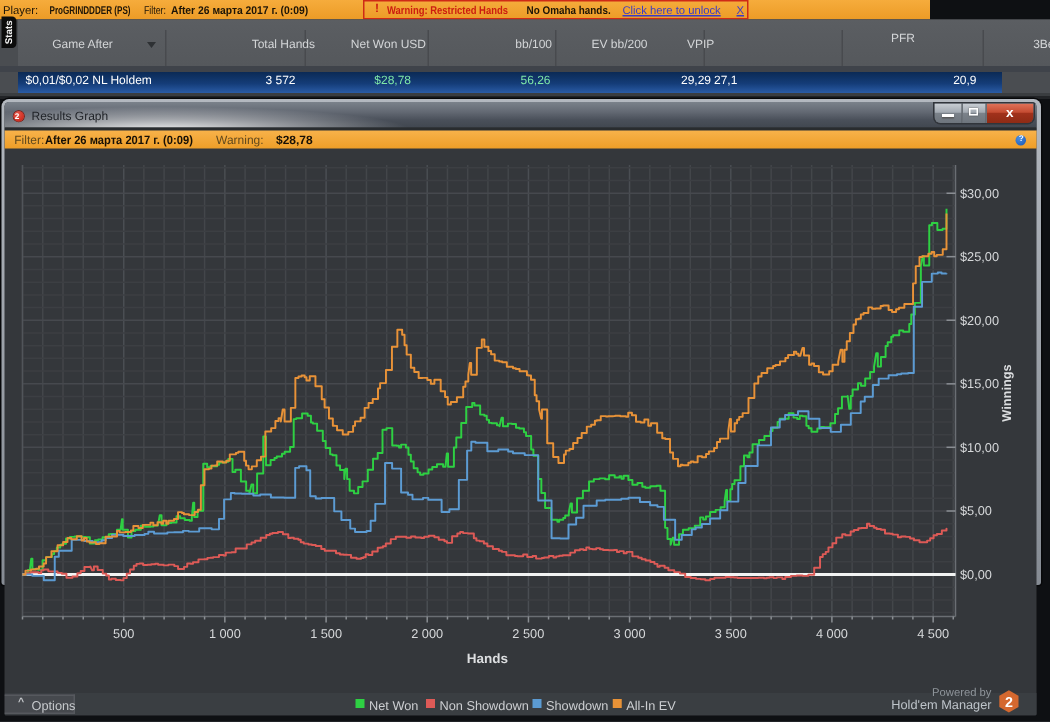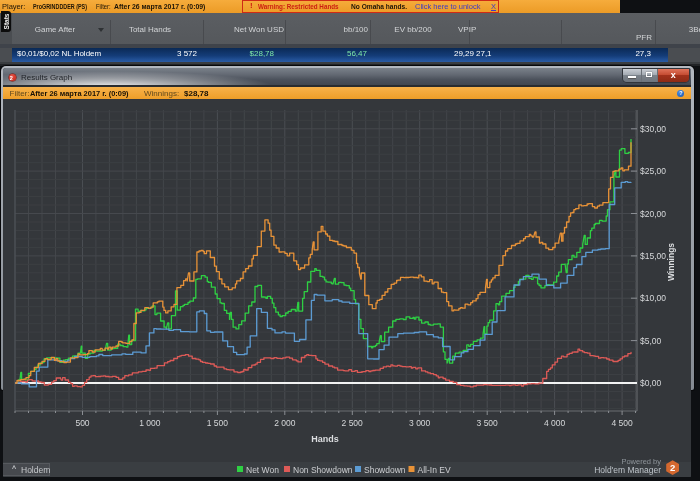--- a/index.html
+++ b/index.html
@@ -7,53 +7,53 @@
 
 <div class="abs" style="left:0;top:0;width:620px;height:13px;background:linear-gradient(#f6ac3c,#ec9b26);font-size:9px;color:#1c1407">
   <span class="abs" style="left:2px;top:2px;font-size:7.5px">Player:</span>
   <span class="abs" style="left:33px;top:2px;font-size:7.5px;font-weight:bold;transform:scaleX(0.72);transform-origin:left">ProGRINDDDER (PS)</span>
   <span class="abs" style="left:96px;top:2px;font-size:7.5px;transform:scaleX(0.78);transform-origin:left">Filter:</span>
   <span class="abs" style="left:114px;top:2px;font-size:7.5px;font-weight:bold;transform:scaleX(0.92);transform-origin:left;white-space:nowrap">After 26 марта 2017 г. (0:09)</span>
   <div class="abs" style="left:242px;top:0;width:257px;height:12.5px;border:1px solid #cf2a16"></div>
   <span class="abs" style="left:250px;top:1px;font-size:8px;font-weight:bold;color:#cc1d10">!</span>
   <span class="abs" style="left:258px;top:2px;font-size:7.5px;font-weight:bold;color:#cc1d10;transform:scaleX(0.84);transform-origin:left;white-space:nowrap">Warning: Restricted Hands</span>
   <span class="abs" style="left:351px;top:2px;font-size:7.5px;font-weight:bold;transform:scaleX(0.88);transform-origin:left;white-space:nowrap">No Omaha hands.</span>
-  <span class="abs" style="left:415px;top:2px;font-size:7.5px;color:#3b3bc8;white-space:nowrap">Click here to unlock</span>
+  <span class="abs" style="left:415px;top:2px;font-size:7.5px;color:#3b3bc8;text-decoration:underline;white-space:nowrap">Click here to unlock</span>
   <span class="abs" style="left:491px;top:2px;font-size:7.5px;color:#3b3bc8;text-decoration:underline">X</span>
 </div>
 
 <div class="abs" style="left:0;top:13px;width:700px;height:53px;background:#4a4d51">
   <div class="abs" style="left:12px;top:0px;width:688px;height:31px;background:linear-gradient(#5b5e62,#55585c);font-size:8px;color:#d3d5d7">
     <div class="abs" style="left:98.0px;top:7px;width:1px;height:24px;background:#484a4e"></div>
     <div class="abs" style="left:191.0px;top:7px;width:1px;height:24px;background:#484a4e"></div>
     <div class="abs" style="left:273.0px;top:7px;width:1px;height:24px;background:#484a4e"></div>
     <div class="abs" style="left:358.0px;top:7px;width:1px;height:24px;background:#484a4e"></div>
     <div class="abs" style="left:457.0px;top:7px;width:1px;height:24px;background:#484a4e"></div>
     <div class="abs" style="left:549.0px;top:7px;width:1px;height:24px;background:#484a4e"></div>
     <div class="abs" style="left:643.0px;top:7px;width:1px;height:24px;background:#484a4e"></div>
     <div class="abs" style="left:43.0px;top:12px;width:100px;margin-left:-50px;text-align:center">Game After</div>
-    <div class="abs" style="left:138.0px;top:12px;width:100px;margin-left:-50px;text-align:center">Total Hands</div>
+    <div class="abs" style="left:148px;top:12px;width:100px;margin-left:-50px;text-align:right">Total Hands</div>
     <div class="abs" style="left:222.0px;top:12px;width:100px;margin-left:-50px;text-align:right">Net Won USD</div>
     <div class="abs" style="left:306.0px;top:12px;width:100px;margin-left:-50px;text-align:right">bb/100</div>
     <div class="abs" style="left:401.0px;top:12px;width:100px;margin-left:-50px;text-align:center">EV bb/200</div>
     <div class="abs" style="left:496.0px;top:12px;width:100px;margin-left:-50px;text-align:left">VPIP</div>
-    <div class="abs" style="left:590.0px;top:20px;width:100px;margin-left:-50px;text-align:right">PFR</div>
+    <div class="abs" style="left:590.0px;top:8px;width:100px;margin-left:-50px;text-align:center">PFR</div>
     <div class="abs" style="left:685.0px;top:12px;width:100px;margin-left:-50px;text-align:center">3Bet</div>
     <div class="abs" style="left:86px;top:15px;width:0;height:0;border-left:3.5px solid transparent;border-right:3.5px solid transparent;border-top:4px solid #2e3134"></div>
   </div>
   <div class="abs" style="left:1px;top:-2px;width:10px;height:21px;background:#0c0c0c;border-radius:0 3px 3px 0"></div>
   <div class="abs" style="left:1px;top:19px;width:21px;height:11px;color:#f3f3f3;font-size:6.5px;font-weight:bold;text-align:center;line-height:11px;transform:rotate(-90deg);transform-origin:0 0">Stats</div>
   <div class="abs" style="left:12px;top:35px;width:656px;height:13.5px;background:linear-gradient(#0b2a55 0%,#143c78 55%,#2a5ca6 100%);font-size:8px;color:#fff">
     <span class="abs" style="left:5px;top:1px">$0,01/$0,02 NL Holdem</span>
     <span class="abs" style="left:185.0px;top:1px;width:80px;margin-left:-80px;text-align:right;color:#fff">3 572</span>
     <span class="abs" style="left:262.0px;top:1px;width:80px;margin-left:-80px;text-align:right;color:#7fe8a8">$28,78</span>
-    <span class="abs" style="left:355.0px;top:1px;width:80px;margin-left:-80px;text-align:right;color:#7fe8a8">56,47</span>
+    <span class="abs" style="left:355.0px;top:1px;width:80px;margin-left:-80px;text-align:right;color:#7fe8a8">56,26</span>
     <span class="abs" style="left:462px;top:1px;width:80px;margin-left:-80px;text-align:right;color:#fff">29,29</span>
     <span class="abs" style="left:544.0px;top:1px;width:80px;margin-left:-80px;text-align:left;color:#fff">27,1</span>
-    <span class="abs" style="left:639.0px;top:1px;width:80px;margin-left:-80px;text-align:right;color:#fff">27,3</span>
+    <span class="abs" style="left:639.0px;top:1px;width:80px;margin-left:-80px;text-align:right;color:#fff">20,9</span>
   </div>
   <div class="abs" style="left:0;top:31px;width:700px;height:4px;background:#3f434a"></div>
   <div class="abs" style="left:0;top:48.5px;width:700px;height:2.5px;background:#3a3d40"></div>
 </div>
 
 <div class="abs" style="left:0;top:63.5px;width:700px;height:2.5px;background:#222427"></div>
 
 <div class="abs" style="left:1px;top:66px;width:693px;height:324px;background:linear-gradient(#b3b8bf,#858b93);border-radius:5px 5px 2px 2px;box-shadow:0 0 0 1px #07080a">
   <div class="abs" style="left:2px;top:2px;width:688px;height:409px;border-radius:3px 3px 1px 1px;overflow:hidden;background:#34373b">
 
@@ -69,21 +69,21 @@
             <div class="abs" style="left:4.5px;top:3px;width:6px;height:5px;border:1.5px solid #fff;box-shadow:0 0 1px #555"></div>
           </div>
       <div class="abs" style="left:33.5px;top:0;width:32.5px;height:13px;background:linear-gradient(#e0735a 0%,#c54c32 45%,#a1311b 50%,#8e2b15 100%);border-left:1px solid #6a7077;color:#fff;font-weight:bold;font-size:9px;text-align:center"><span style="position:relative;top:0.5px">x</span></div>
       </div>
     </div>
     <div class="abs" style="left:0;top:17px;width:690px;height:2px;background:#292c2f"></div>
 
     <div class="abs" style="left:0;top:19px;width:690px;height:12px;background:linear-gradient(#f8b24a,#ee9e28);font-size:9px;color:#171006">
       <span class="abs" style="left:6.5px;top:1.5px;font-size:8px;color:#60491e">Filter:</span>
       <span class="abs" style="left:27px;top:1.5px;font-size:8px;font-weight:bold;transform:scaleX(0.93);transform-origin:left;white-space:nowrap">After 26 марта 2017 г. (0:09)</span>
-      <span class="abs" style="left:141px;top:1.5px;font-size:8px;color:#60491e">Winnings:</span>
+      <span class="abs" style="left:141px;top:1.5px;font-size:8px;color:#60491e">Warning:</span>
       <span class="abs" style="left:181px;top:1.5px;font-size:8px;font-weight:bold">$28,78</span>
       <div class="abs" style="left:674px;top:2.5px;width:7px;height:7px;border-radius:50%;background:radial-gradient(circle at 35% 30%,#4a8ee0,#1a55b0);"></div>
       <div class="abs" style="left:676.2px;top:3px;font-size:5.5px;font-weight:bold;color:#fff">?</div>
     </div>
     <svg width="690" height="378" viewBox="0 0 690 378" style="position:absolute;left:0;top:31px" font-family="Liberation Sans, sans-serif">
 <defs>
           <filter id="soft" x="-5%" y="-5%" width="110%" height="110%">
             <feGaussianBlur stdDeviation="0.35"></feGaussianBlur>
           </filter>
         </defs>
@@ -262,16 +262,16 @@
 <rect x="405.5" y="367" width="6" height="6" fill="#e89237"></rect>
 <text x="414.5" y="374" font-size="8.5" fill="#ccced1">All-In EV</text>
 <text x="658" y="365" font-size="7.5" fill="#8f959b" text-anchor="end">Powered by</text>
 <text x="658" y="373.5" font-size="8.5" fill="#bec4ca" text-anchor="end">Hold'em Manager</text>
 <polygon points="669.6,376.0 663.2,372.3 663.2,364.9 669.6,361.2 676.0,364.9 676.0,372.3" fill="#d4682f"></polygon>
 <text x="669.6" y="372.1" font-size="9.5" font-weight="bold" fill="#fff" text-anchor="middle">2</text>
 </svg>
 
     <div class="abs" style="left:0;top:395px;width:47px;height:13px;background:#46494e;border:1px solid #56595e;border-left:none;font-size:8.5px;color:#c6c9cc">
       <span class="abs" style="left:9px;top:1px;font-size:7px;font-weight:bold">^</span>
-      <span class="abs" style="left:18px;top:0.5px">Holdem</span>
+      <span class="abs" style="left:18px;top:0.5px">Options</span>
     </div>
   </div>
 </div>
 
 </body></html>

